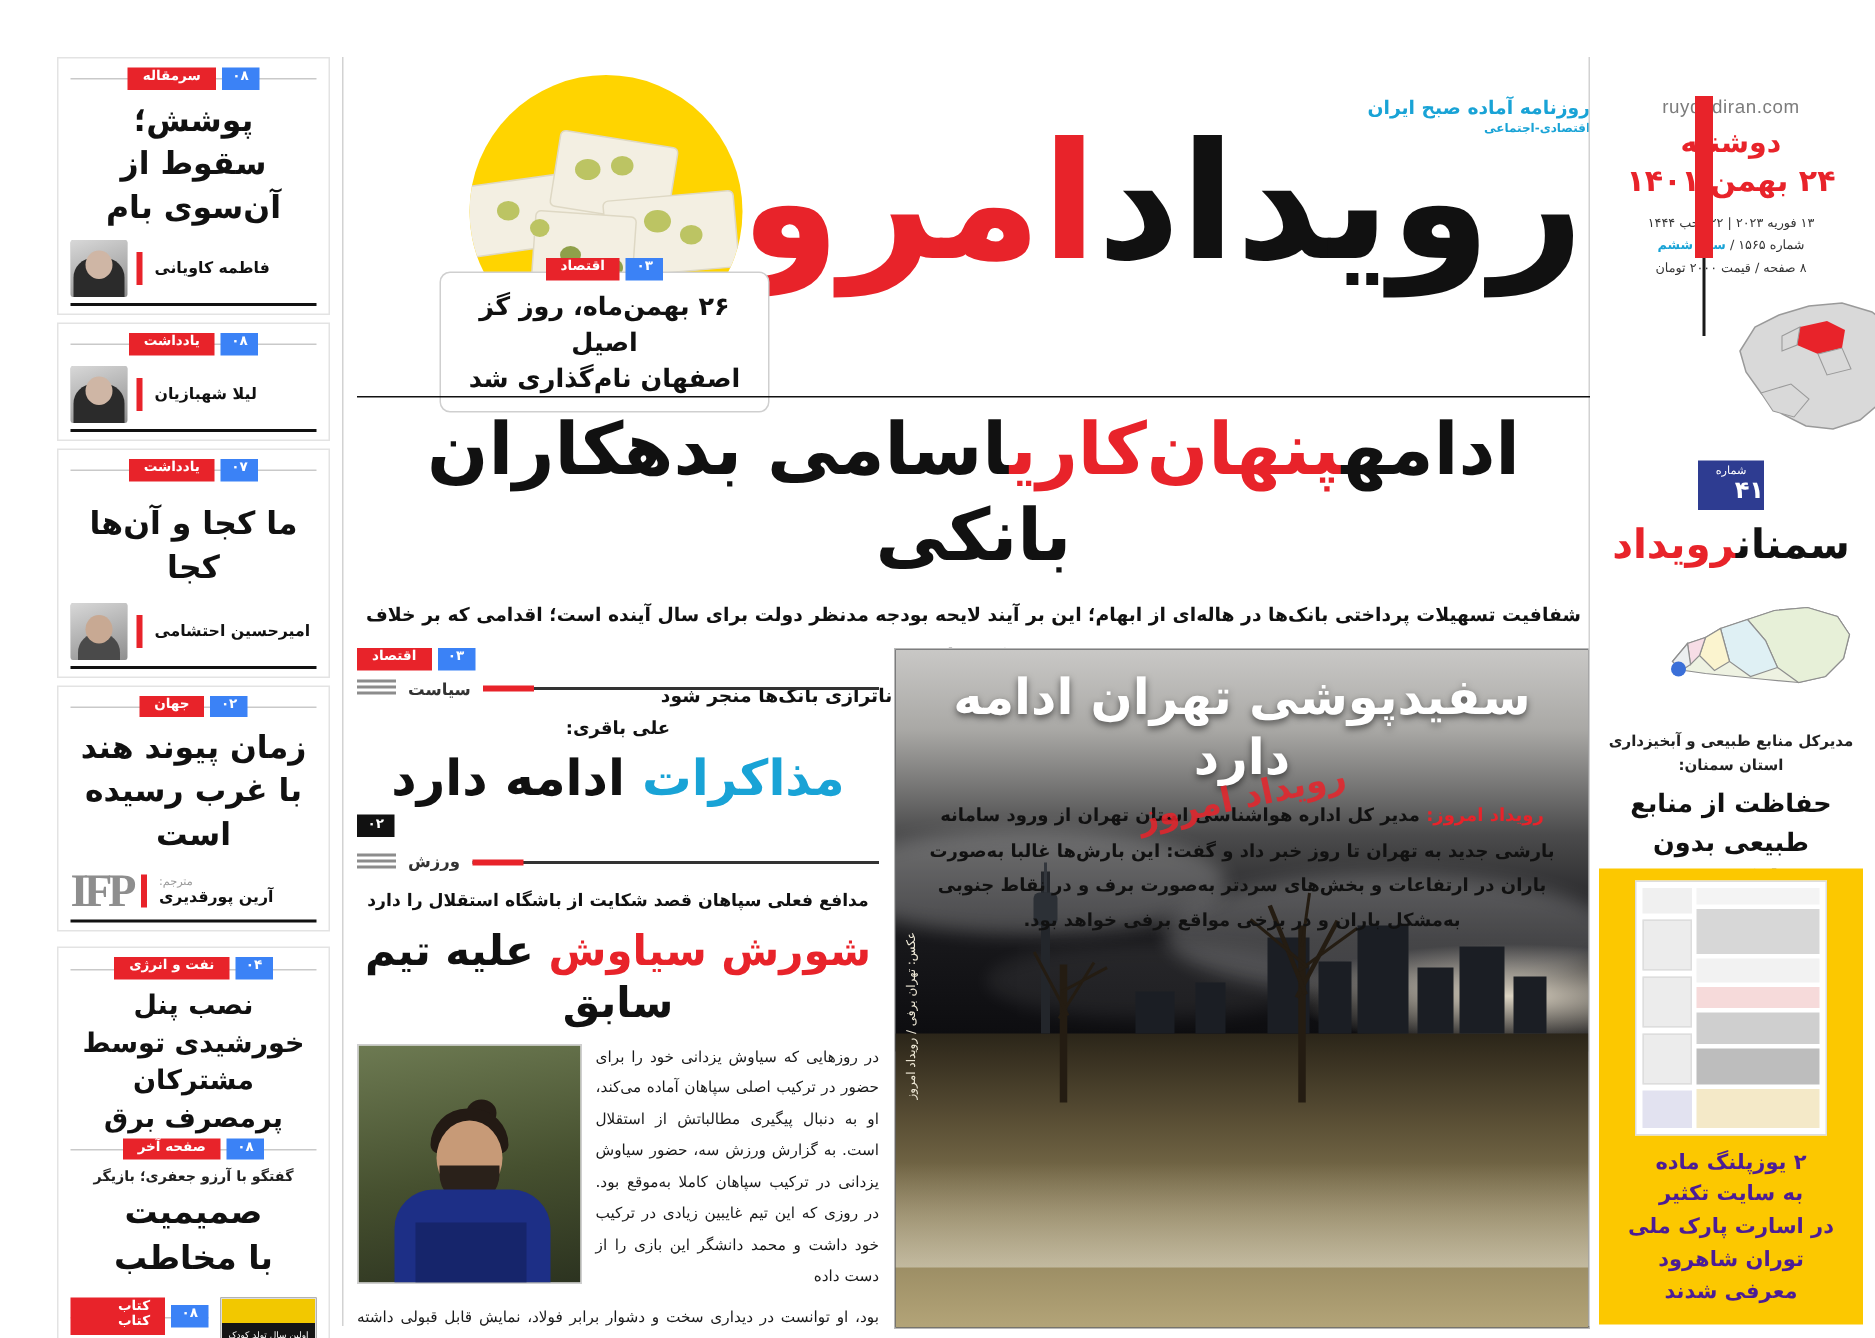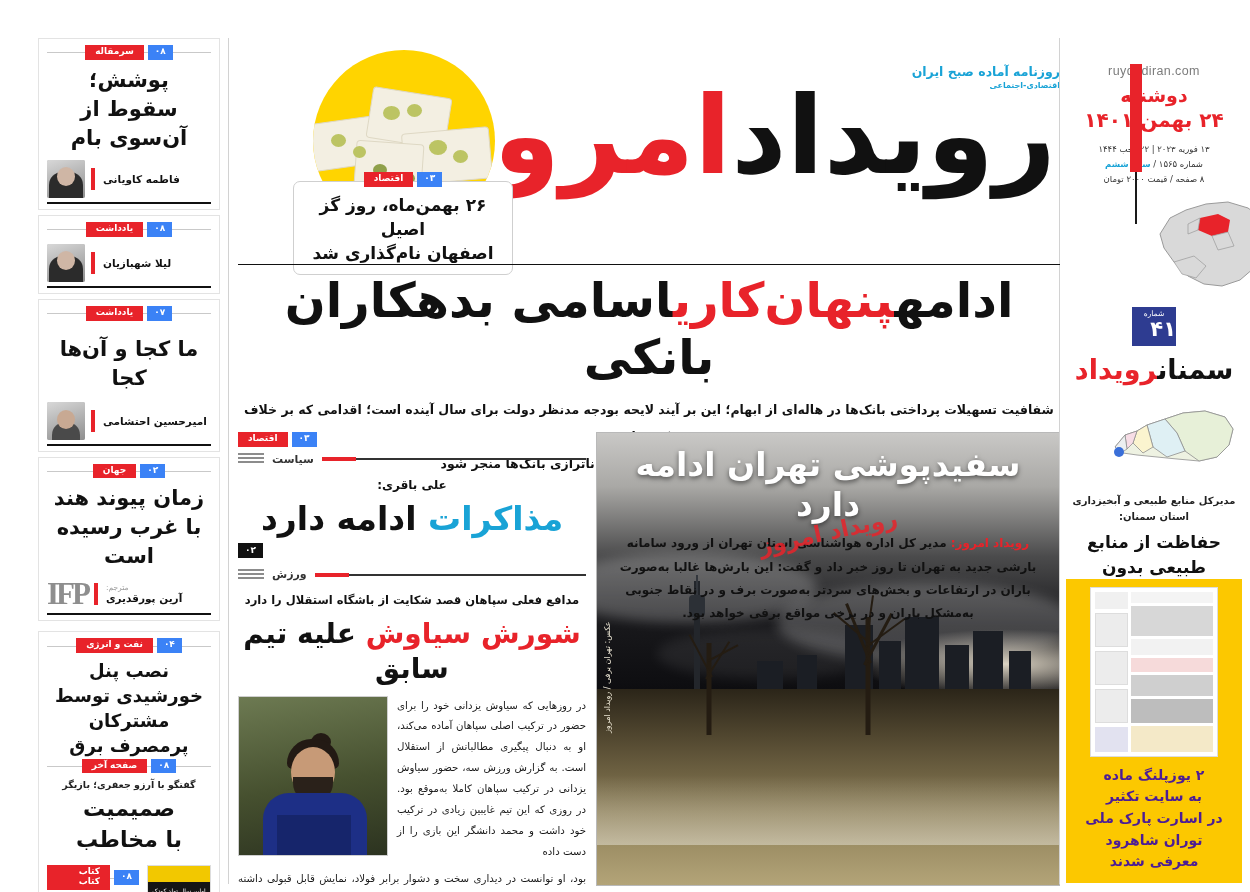--- a/index.html
+++ b/index.html
@@ -87,21 +87,21 @@
   .d-date{font-size:20px;font-weight:bold;color:#e8232a;text-align:center;margin-top:2px;}
   .d-line{text-align:center;font-size:8.5px;color:#333;margin-top:10px;line-height:1.75;}
   .d-line .blue{color:#19a3d6;font-weight:bold;}
 
   .map-wrap{position:absolute;right:-120px;top:148px;width:300px;height:110px;}
   .iran-map{position:absolute;right:84px;top:4px;width:130px;height:104px;}
 
   .issue-no{margin:0 auto;margin-top:120px;width:44px;background:#2e3c91;color:#fff;text-align:center;
      padding:3px 0 5px;}
   .issue-no .lbl{font-size:7.5px;line-height:1.1;}
-  .issue-no .num{font-size:21px;font-weight:bold;line-height:1.1;margin-left:32px;}
+  .issue-no .num{font-size:16px;font-weight:bold;line-height:1.1;margin-left:32px;}
   .prov-logo{text-align:center;margin-top:10px;font-size:27px;font-weight:bold;
      line-height:1;letter-spacing:-2px;}
   .prov-logo .a{color:#e8232a;}
   .prov-logo .b{color:#111;}
   .semnan-map{margin:12px auto 0;width:135px;height:82px;position:relative;}
   .prov-kicker{font-size:10px;font-weight:bold;text-align:center;line-height:1.6;margin-top:12px;color:#222;}
   .prov-title{font-size:17px;font-weight:bold;text-align:center;line-height:1.5;margin-top:5px;}
 
   .yellow-box{position:absolute;left:0;right:0;bottom:0;background:#fcc800;padding:8px 8px 10px;}
   .thumbpage{width:126px;height:168px;margin:0 auto 8px;background:#fff;border:1px solid #ddd;

